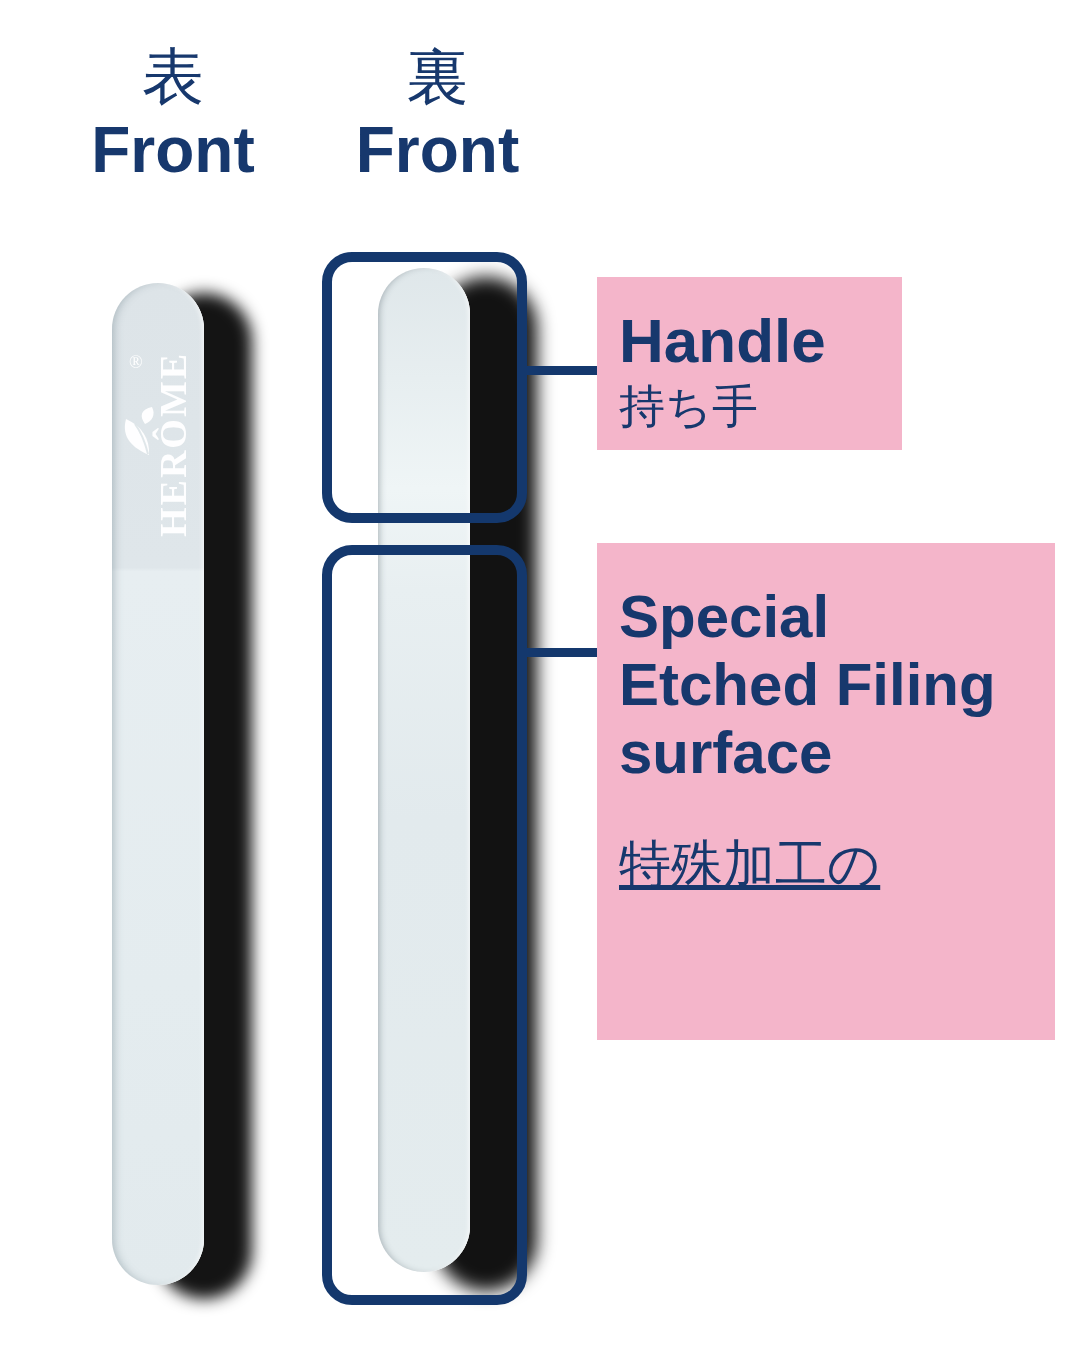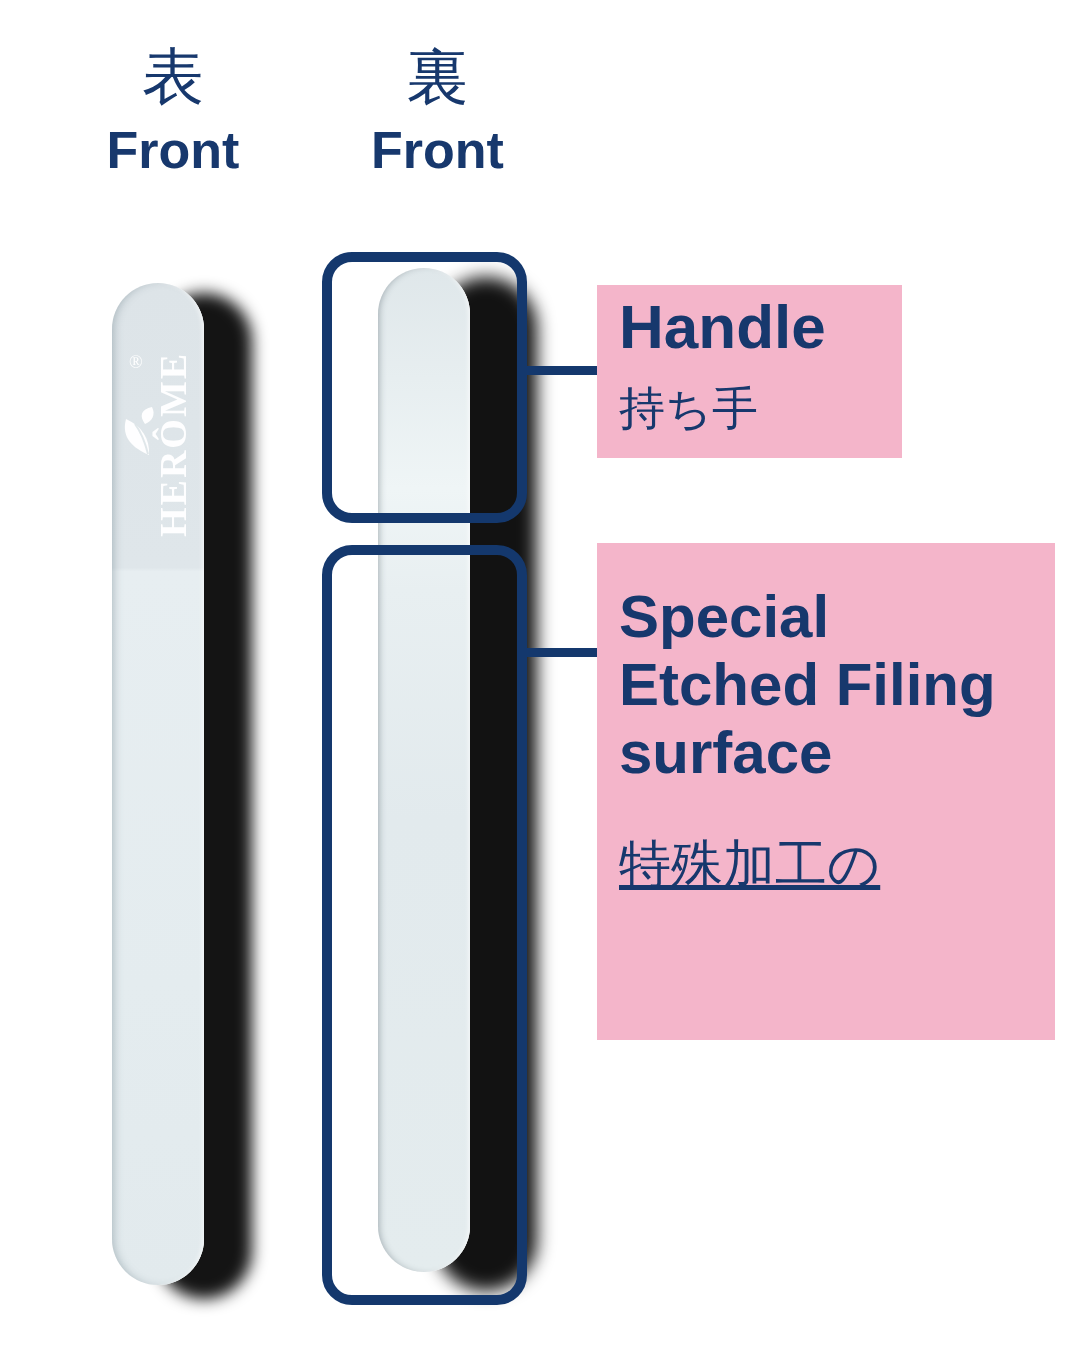--- a/index.html
+++ b/index.html
@@ -3,21 +3,21 @@
 <meta charset="utf-8">
 <style>
   html,body{margin:0;padding:0;background:#fff;}
   .canvas{
     position:relative;width:1080px;height:1350px;background:#ffffff;
     overflow:hidden;font-family:"Liberation Sans", sans-serif;color:#17386D;
   }
   
   .col-label{position:absolute;text-align:center;color:#17386D;}
   .col-label .jp{font-size:62px;line-height:70px;font-weight:500;}
-  .col-label .en{font-size:52px;line-height:64px;font-weight:bold;margin-top:6px;letter-spacing:0px;}
+  .col-label .en{font-size:64px;line-height:64px;font-weight:bold;margin-top:6px;letter-spacing:0px;}
   .front-label{left:78px;top:42px;width:190px;}
   .back-label{left:355px;top:42px;width:165px;}
 
   
   .file{position:absolute;width:92px;border-radius:46px;z-index:2;}
   .file-front{
     left:112px;top:283px;height:1002px;
     background:linear-gradient(180deg,#dde4e8 0%,#dfe6ea 28.4%,#e7eef1 28.8%,#e4ecef 70%,#e2eaed 100%);
     box-shadow:46px 12px 15px 2px rgba(0,0,0,0.92),
                inset 5px 0 8px -3px rgba(110,130,140,0.45),
@@ -53,23 +53,23 @@
   .outline-handle{top:252px;height:271px;}
   .outline-surface{top:545px;height:760px;}
 
   
   .connector{position:absolute;height:9px;background:#14386D;z-index:5;}
   .connector-handle{left:525px;top:366px;width:72px;}
   .connector-surface{left:525px;top:648px;width:72px;}
 
   
   .card{position:absolute;background:#F4B5CA;z-index:4;box-sizing:border-box;color:#17386D;}
-  .card-handle{left:597px;top:285px;width:305px;height:173px;padding:10px 10px 0 22px;}
+  .card-handle{left:597px;top:277px;width:305px;height:173px;padding:32px 10px 0 22px;}
   .card-handle .title{font-size:62px;line-height:64px;font-weight:bold;}
-  .card-handle .jp{font-size:46px;line-height:54px;margin-top:22px;}
+  .card-handle .jp{font-size:46px;line-height:54px;margin-top:6px;}
   .card-surface{left:597px;top:543px;width:458px;height:497px;padding:40px 10px 0 22px;}
   .card-surface .title-line{font-size:60px;line-height:68px;font-weight:bold;}
   .card-surface .jp-block{margin-top:34px;text-decoration:underline;}
   .card-surface .jp-line{font-size:52px;line-height:86px;}
 </style>
 </head>
 <body>
 
 <div class="canvas">
 

